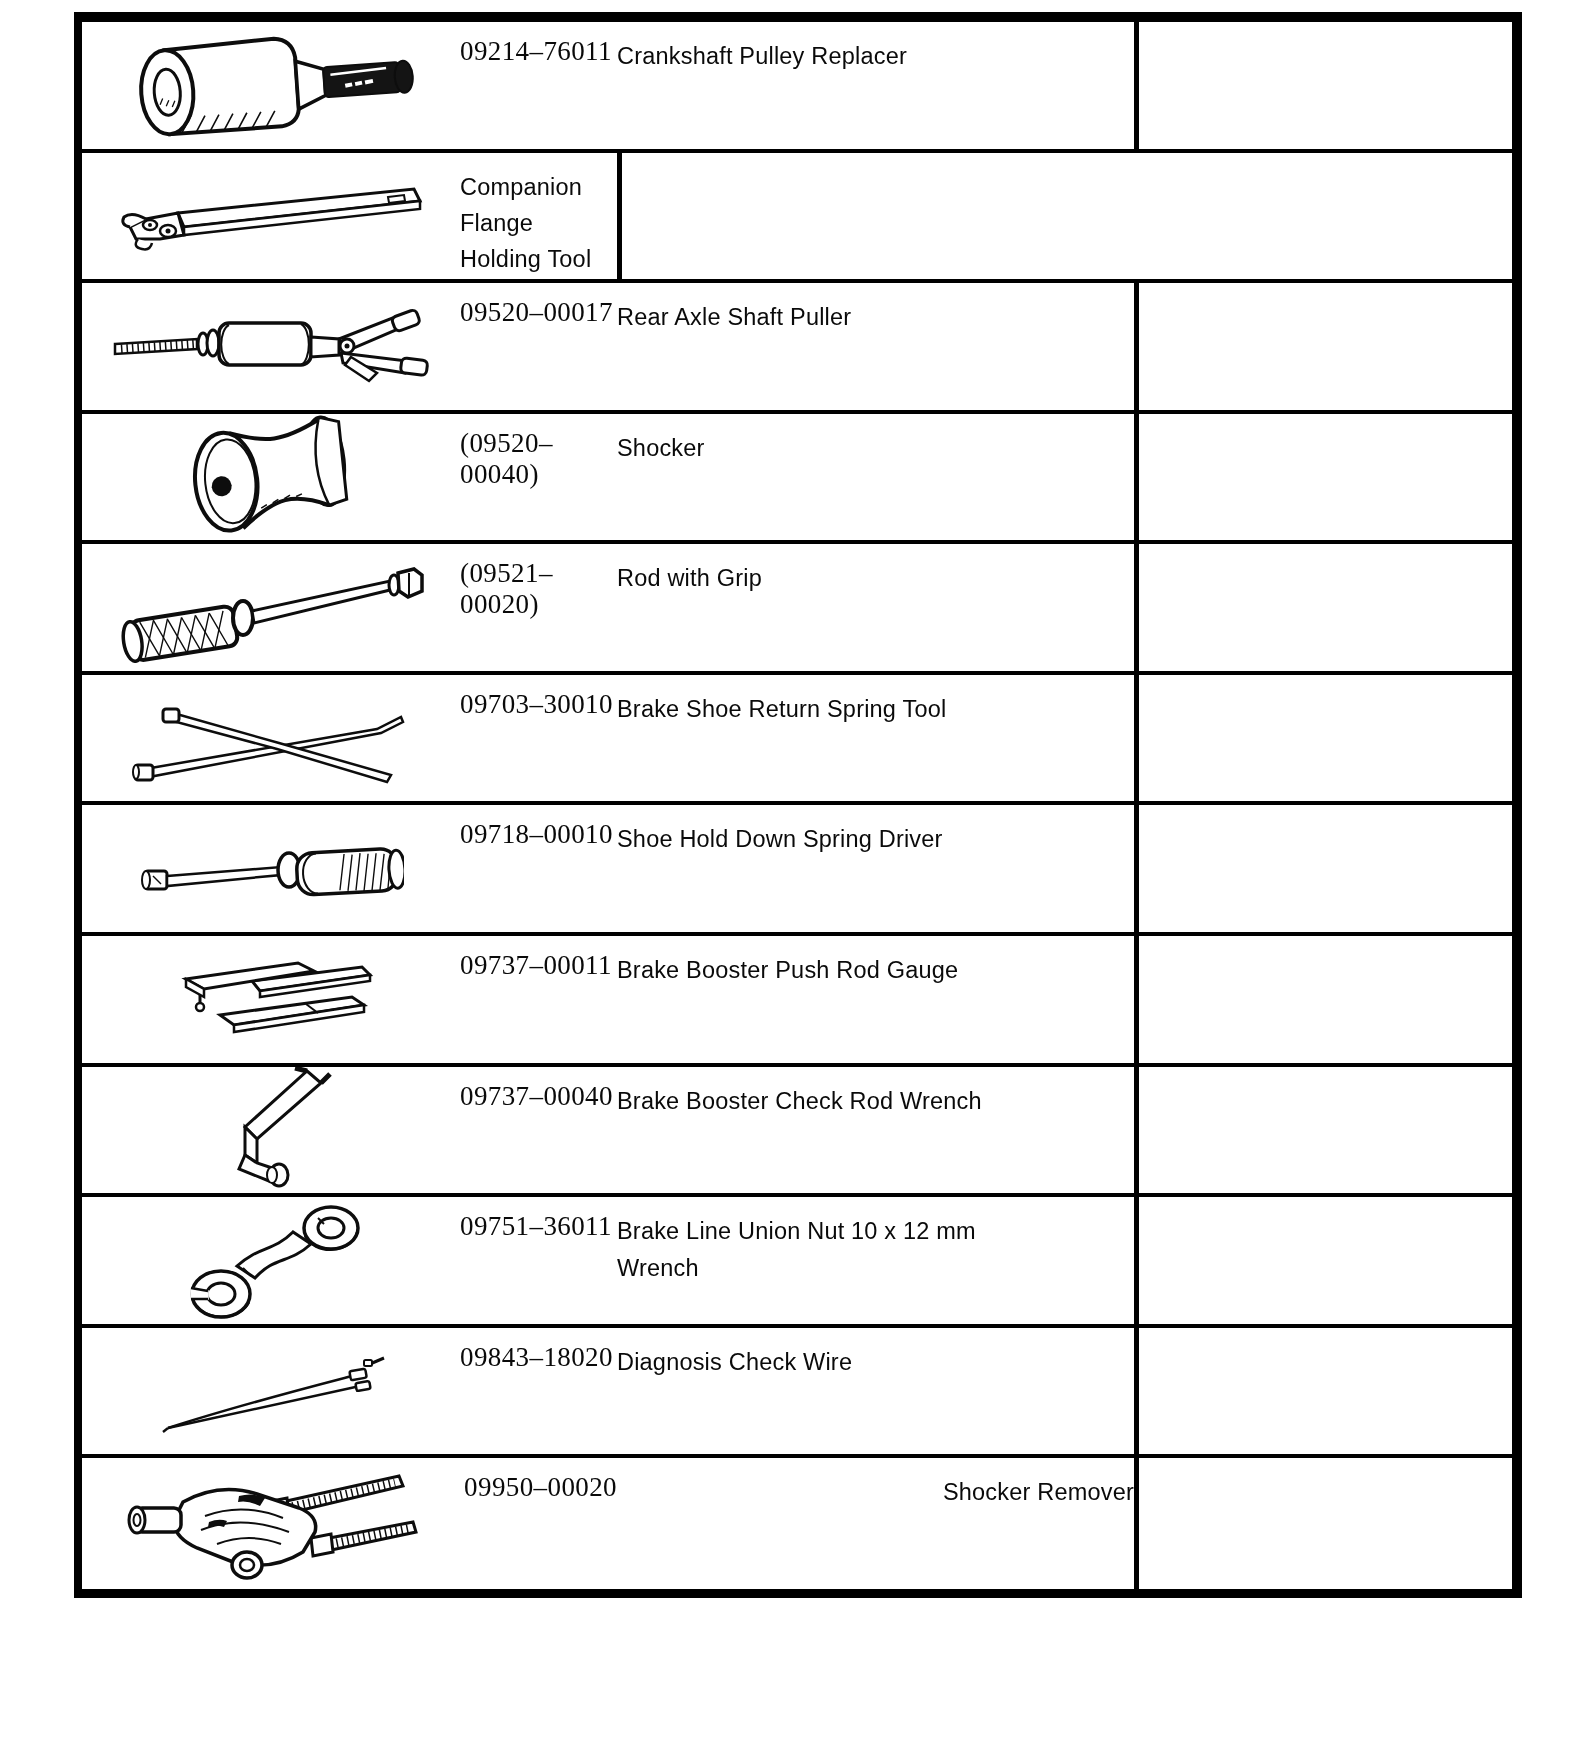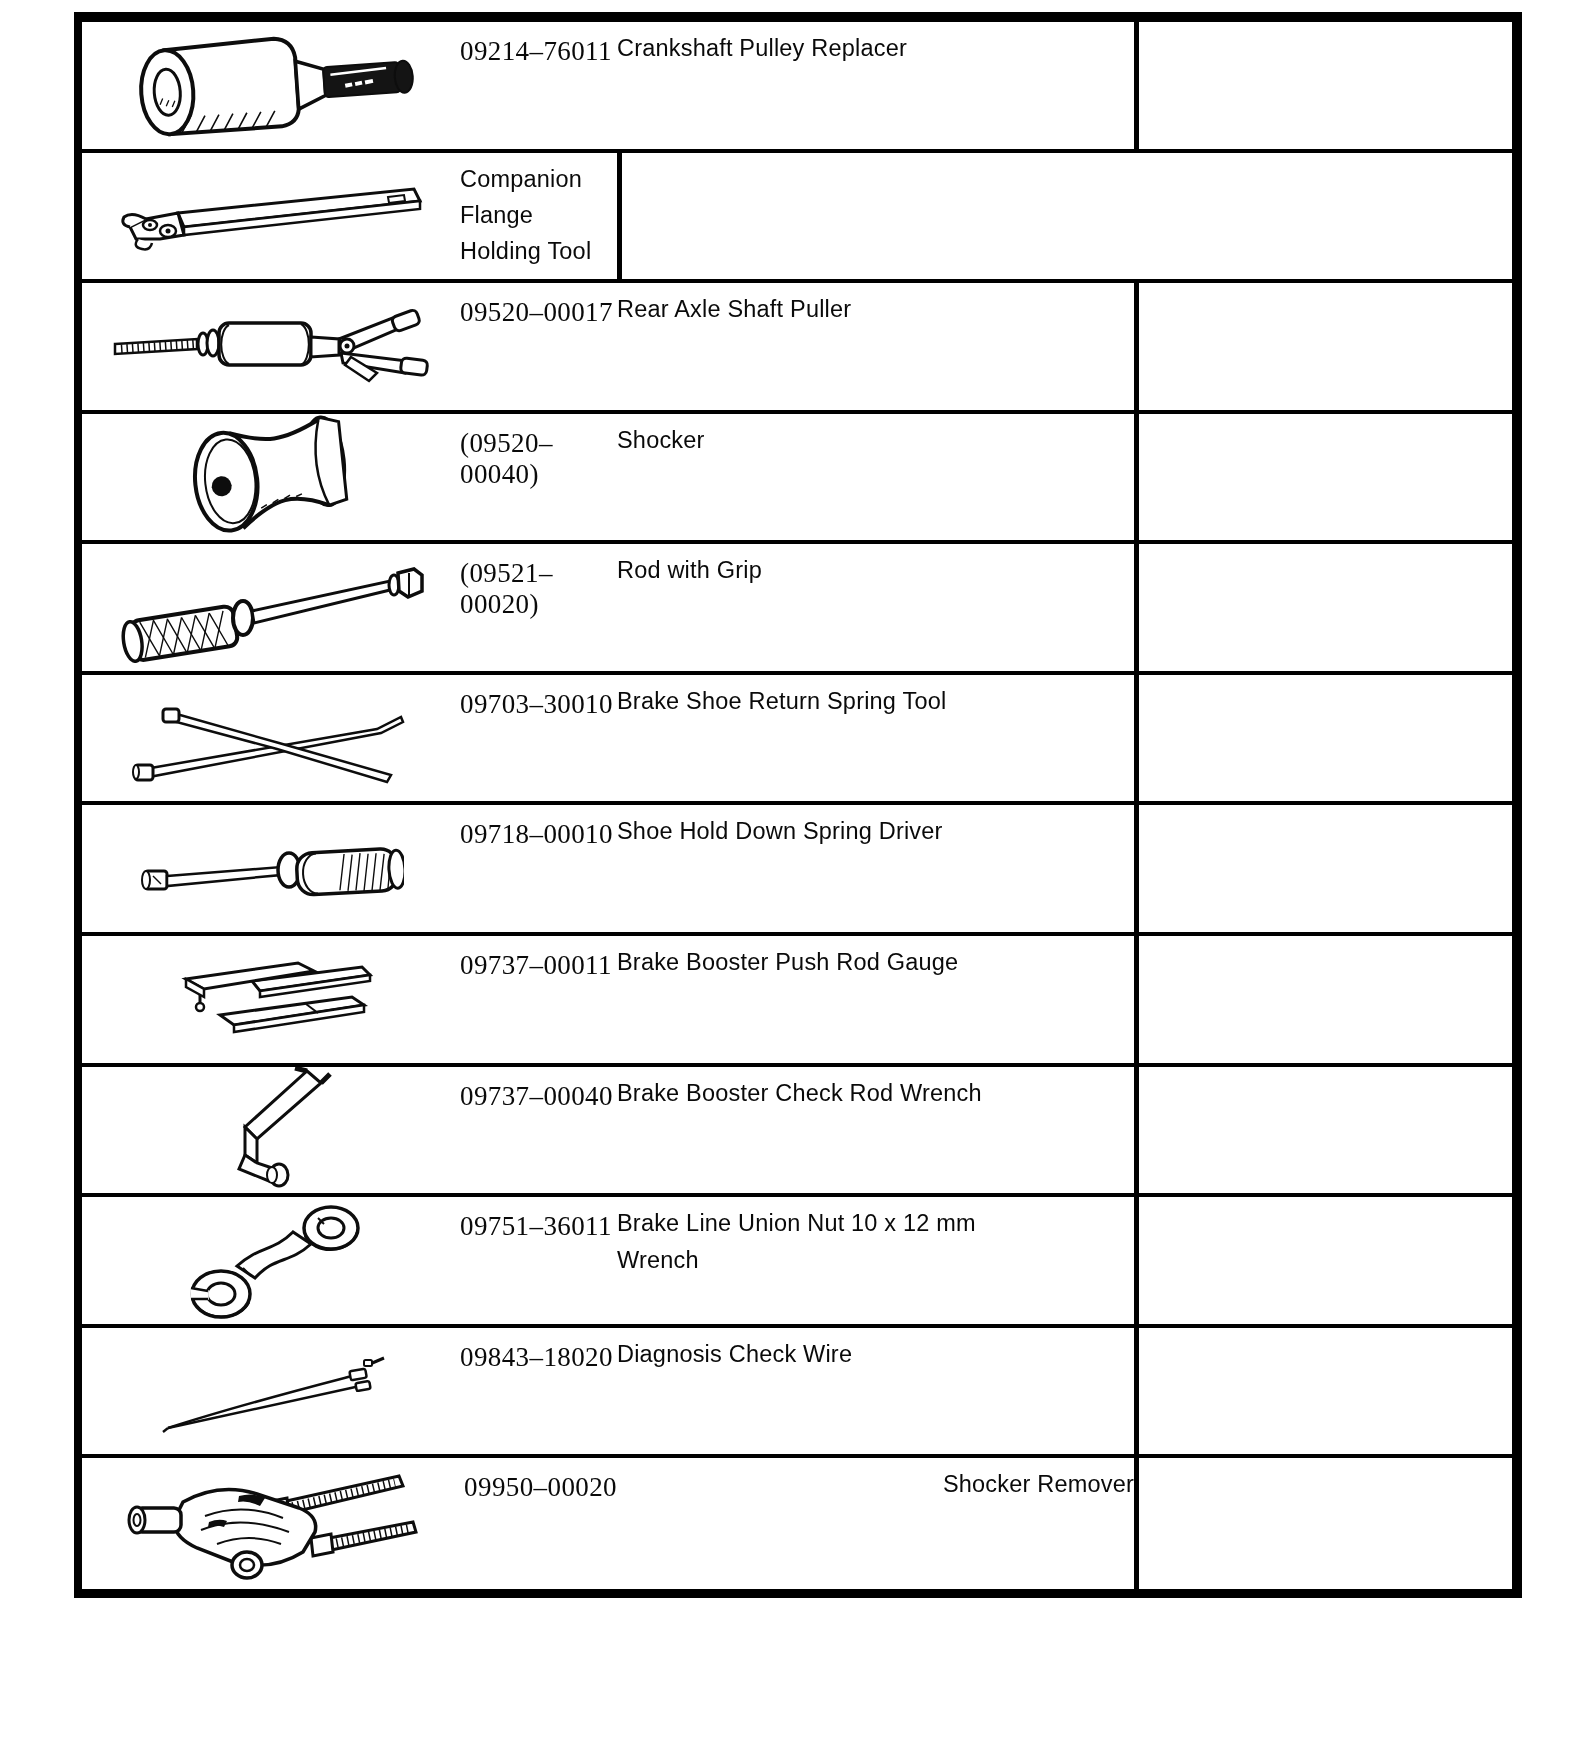--- a/index.html
+++ b/index.html
@@ -36,21 +36,21 @@
     overflow: hidden;
   }
   .cell-part {
     padding-top: 14px;
     font-family: "Liberation Serif", serif;
     font-size: 27px;
     letter-spacing: 0.4px;
     color: #0a0a0a;
   }
   .cell-name {
-    padding-top: 8px;
+    padding-top: 16px;
     font-family: "Liberation Sans", sans-serif;
     font-size: 23.5px;
     letter-spacing: 0.2px;
     color: #0a0a0a;
     white-space: pre-line;
     line-height: 1.55;
   }
   .cell-remarks { border-left: 5px solid #000; }
 
   svg { display: block; }

